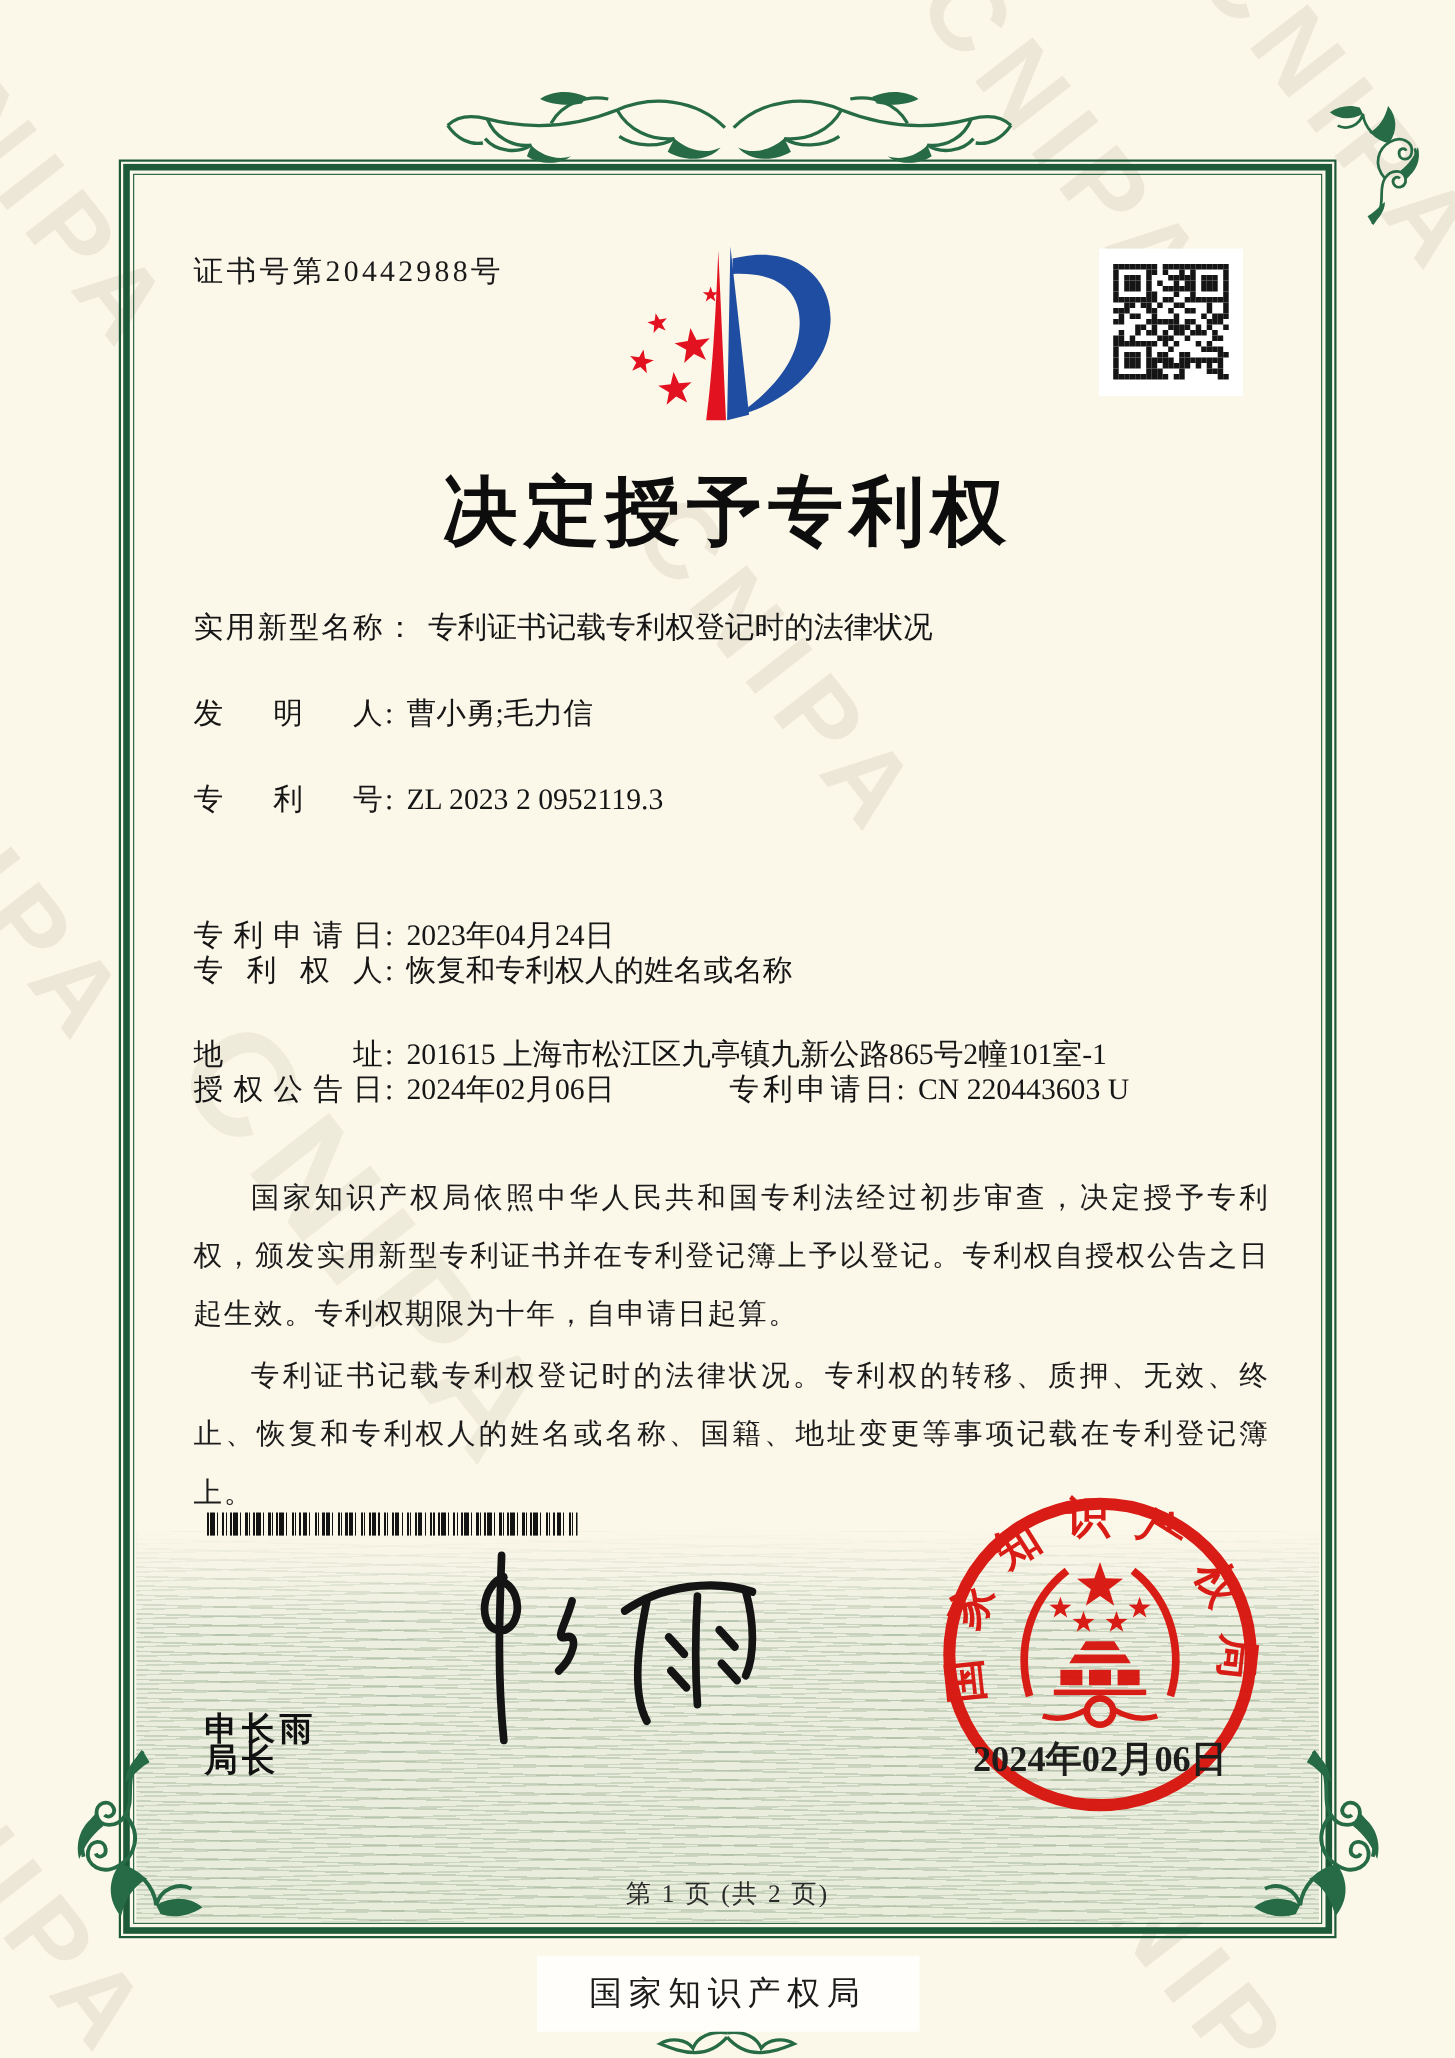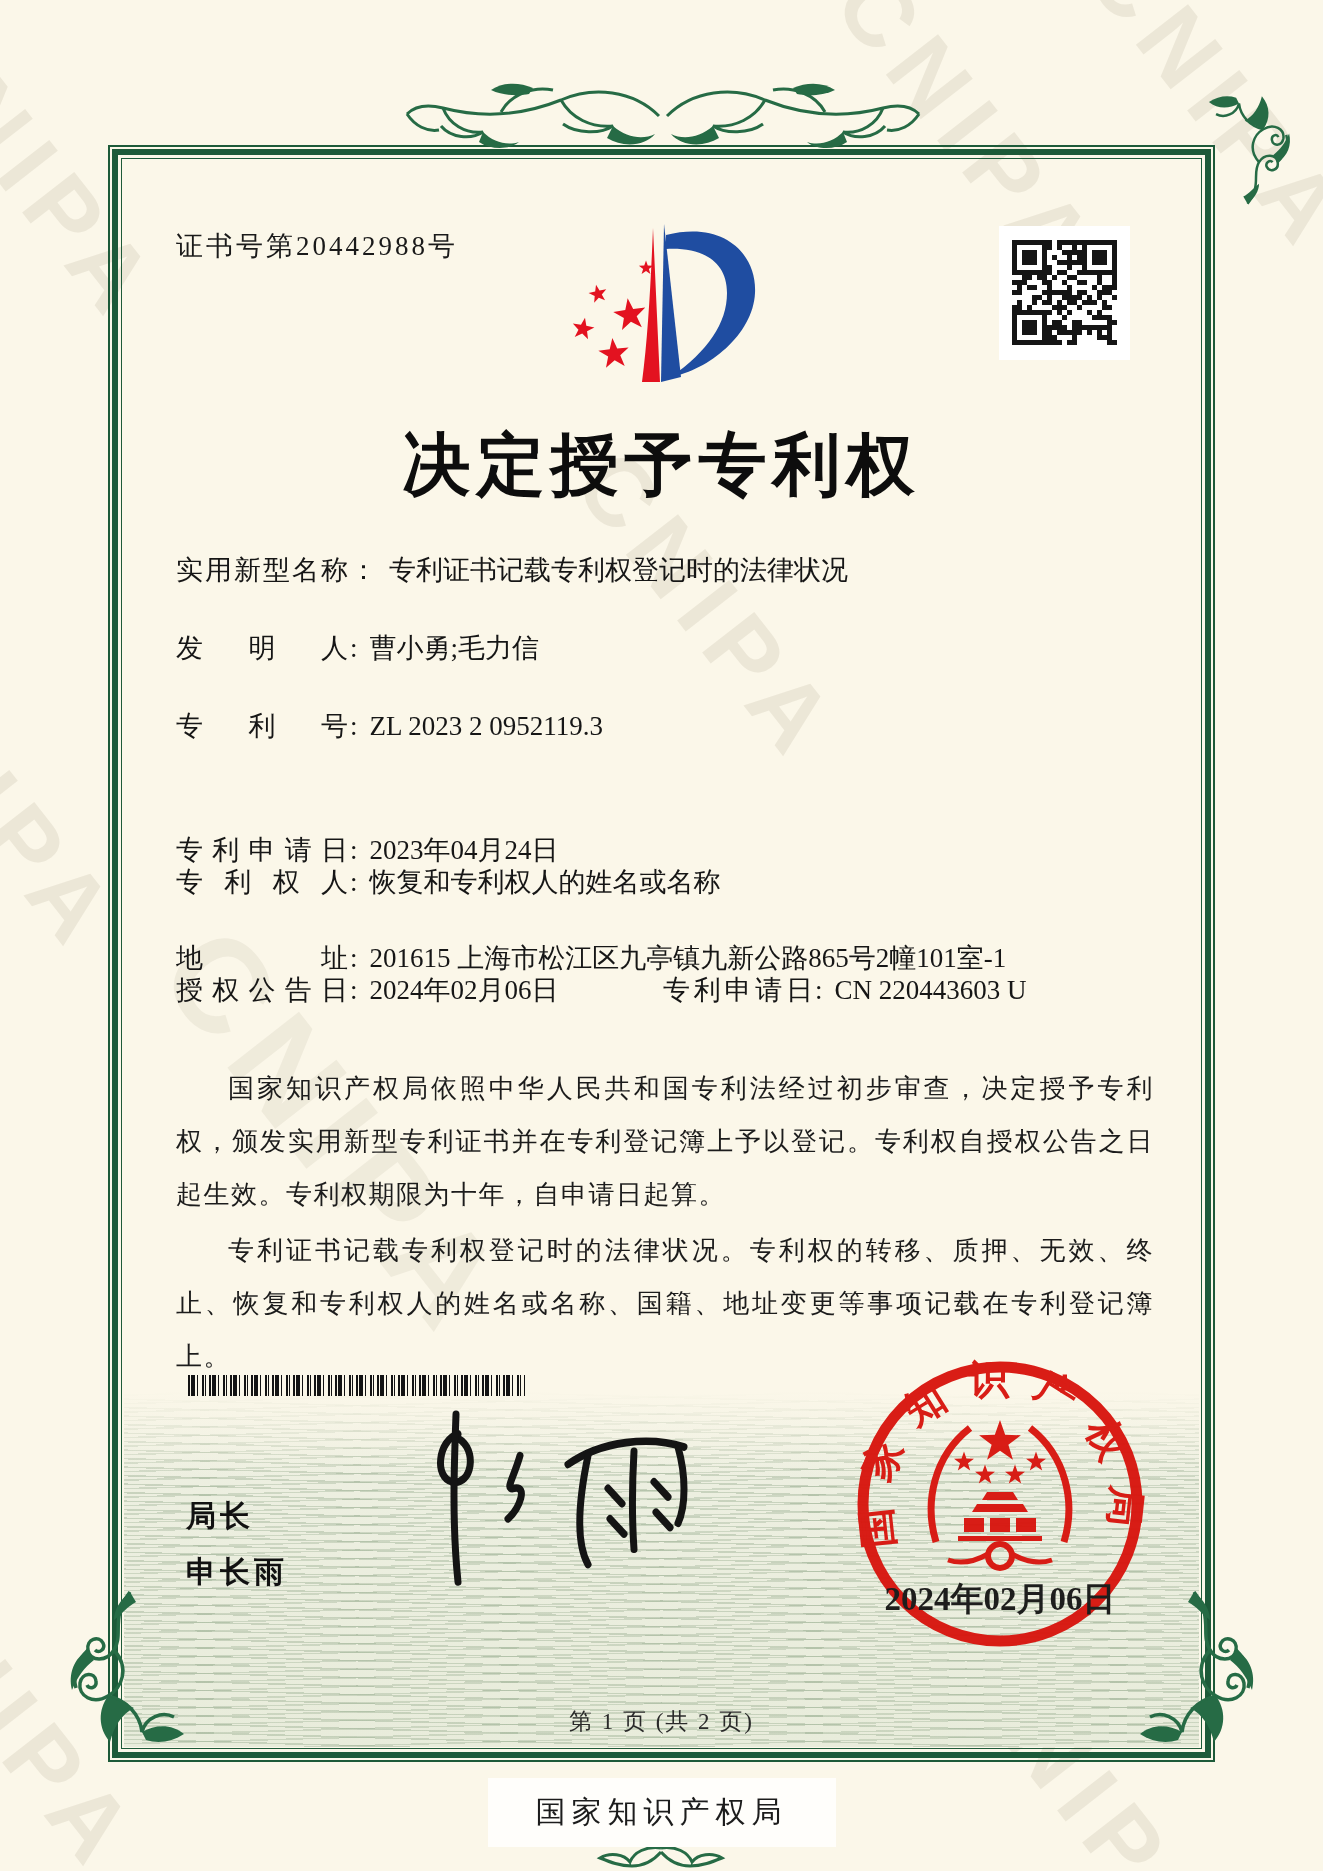--- a/index.html
+++ b/index.html
@@ -58,21 +58,21 @@
     background:repeating-linear-gradient(90deg,
       #131313 0 2px, transparent 2px 3px,
       #131313 3px 7px, transparent 7px 9px,
       #131313 9px 10px, transparent 10px 14px,
       #131313 14px 16px, transparent 16px 17px,
       #131313 17px 18px, transparent 18px 21px);}
   
   .offtitle,.offname{position:absolute;left:186px;z-index:2;
     font-family:"Liberation Sans","DejaVu Sans",sans-serif;font-weight:bold;
     font-size:30px;color:#111;letter-spacing:4px}
-  .offtitle{top:1496px}
+  .offtitle{top:1580px}
   .offname{top:1552px}
   .sig{position:absolute;left:392px;top:1410px;z-index:2}
   
   .seal{position:absolute;left:852px;top:1356px;width:296px;height:296px;z-index:3;opacity:.96}
   
   .pageinfo{position:absolute;left:0;top:1706px;width:1323px;text-align:center;z-index:2;
     font-size:23px;letter-spacing:2px;color:#2a2a2a}
   .note{position:absolute;left:50%;transform:translateX(-50%);top:1778px;z-index:2;
     background:#fffefb;padding:14px 48px;font-size:30px;letter-spacing:6px;color:#1c1c1c;white-space:nowrap}
 </style>

